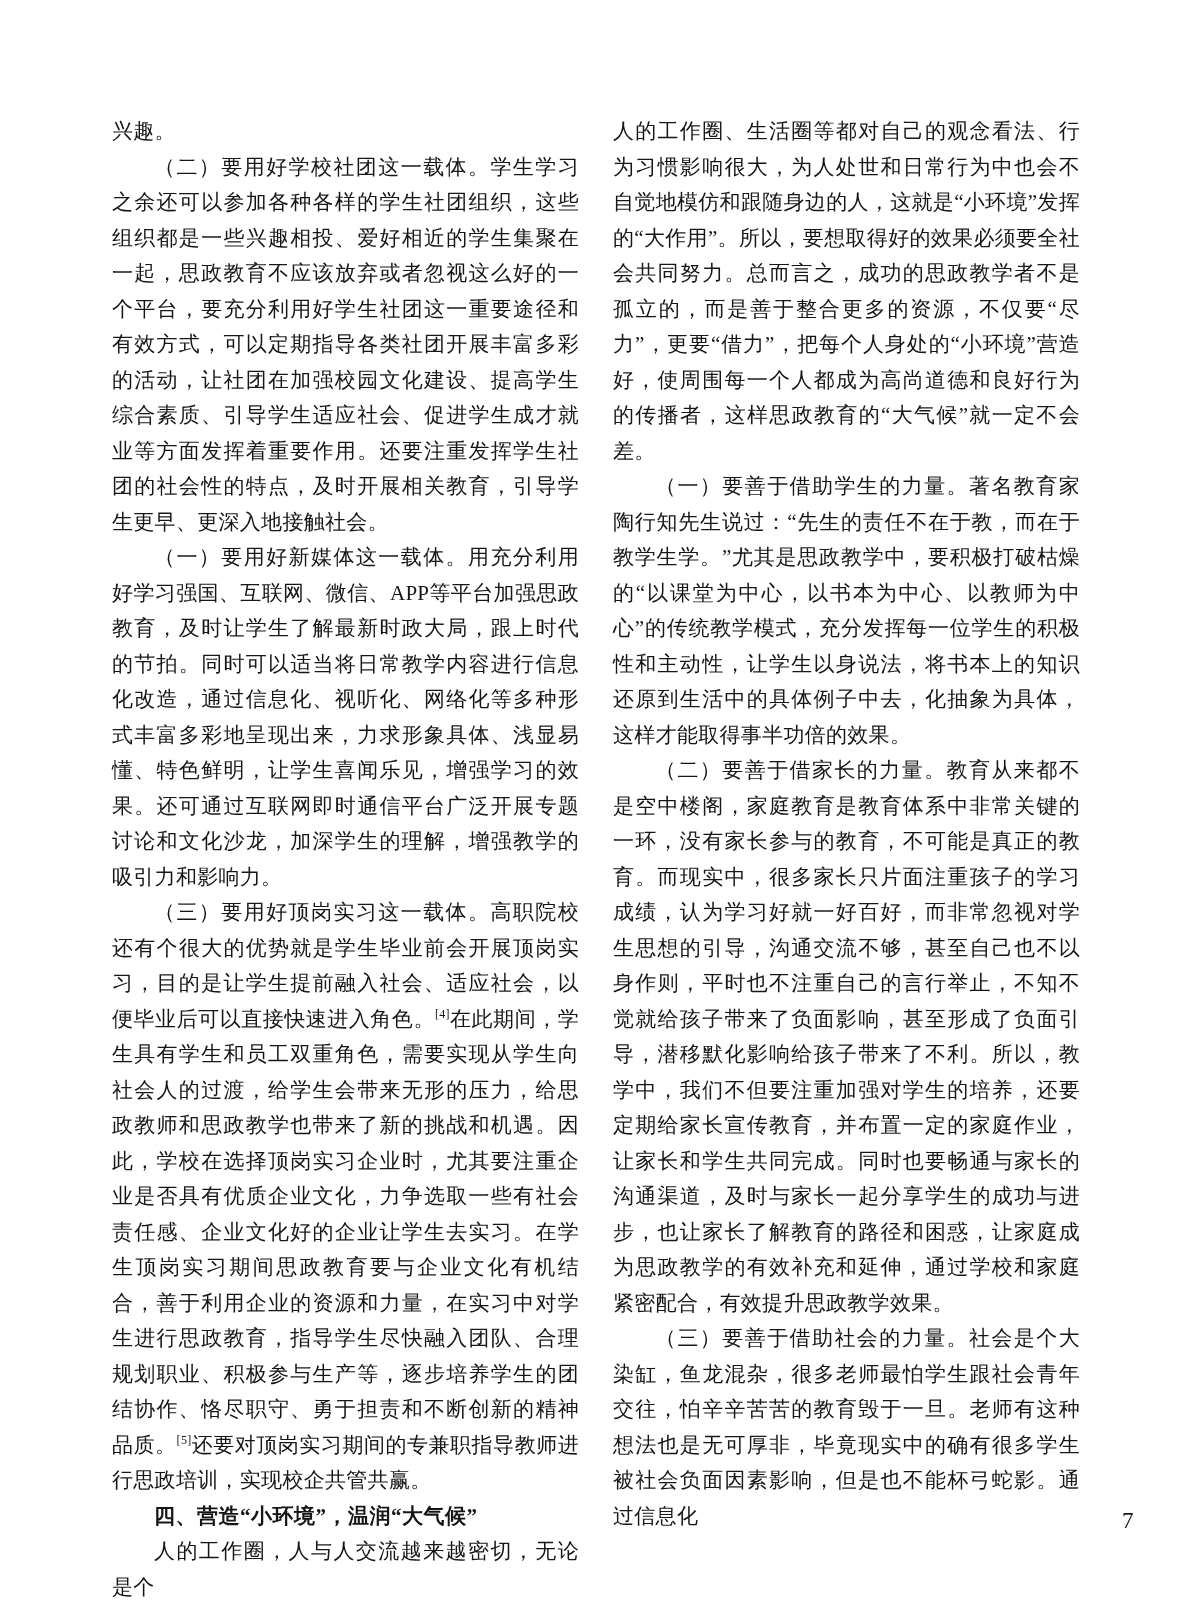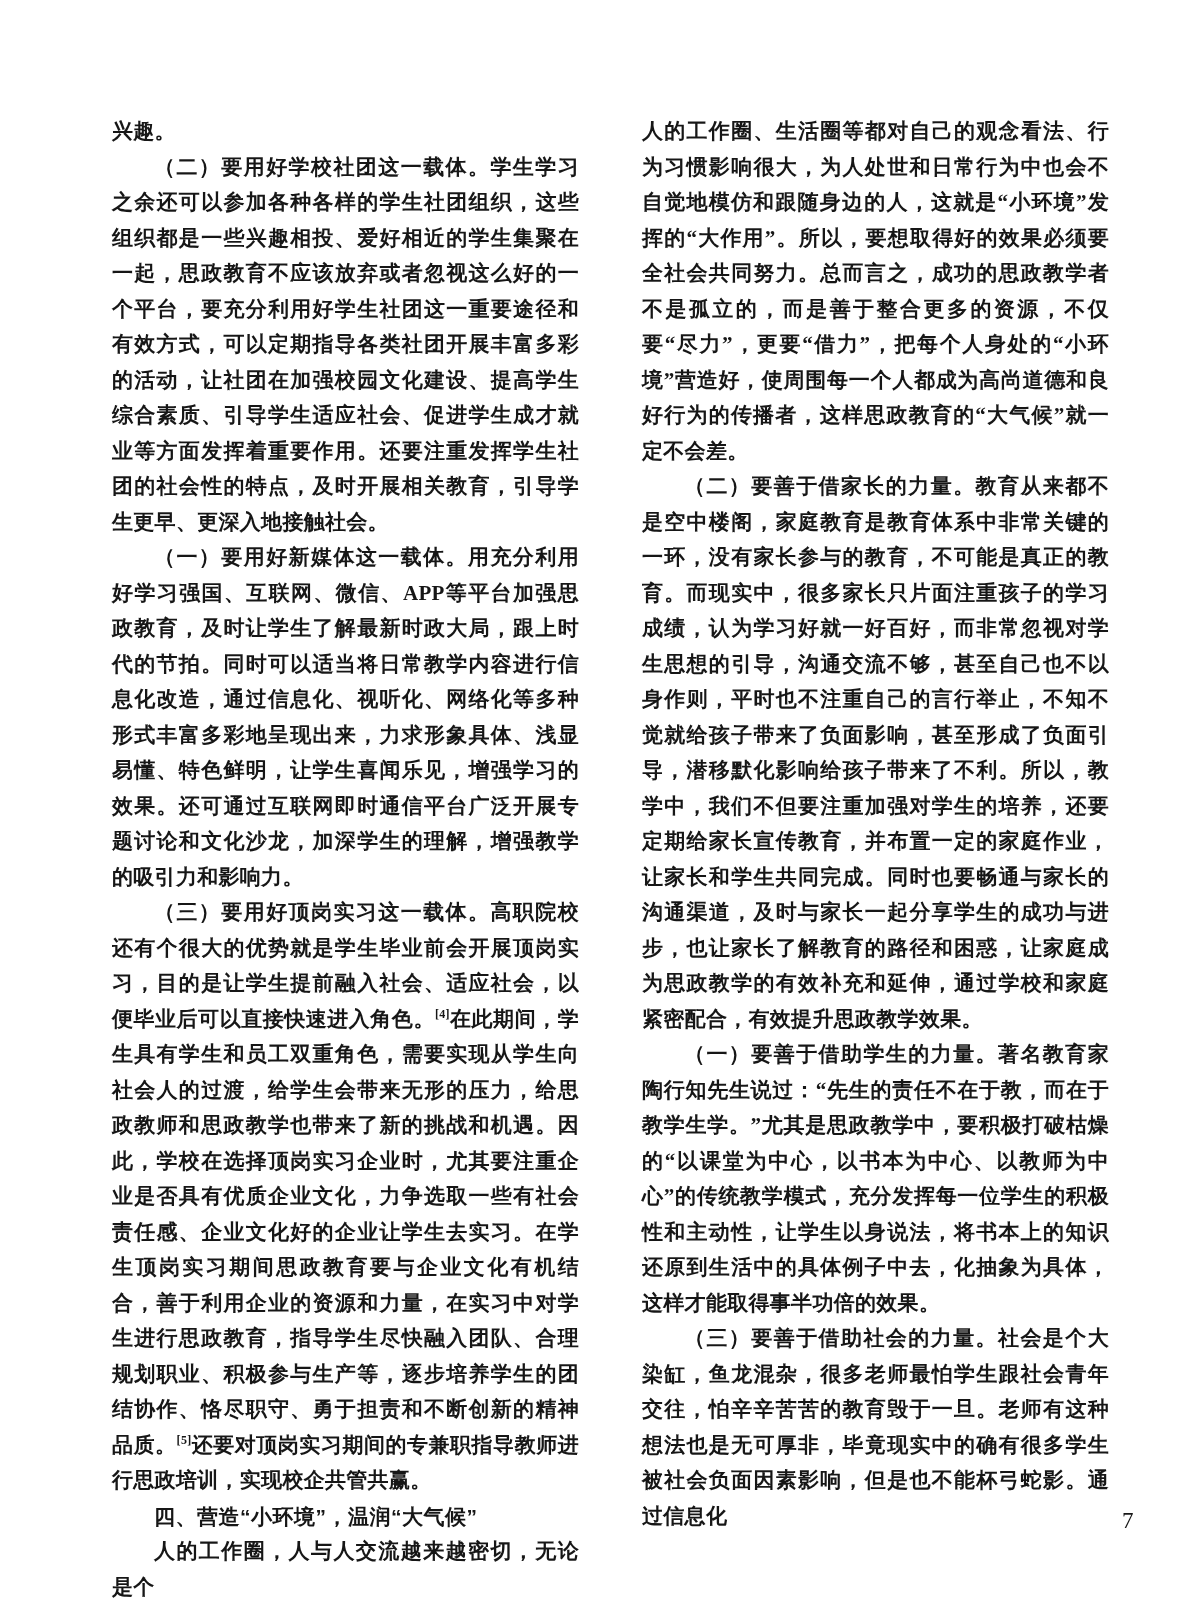--- a/index.html
+++ b/index.html
@@ -23,31 +23,30 @@
     top: 114px;
     width: 467px;
     font-family: "Liberation Serif", "DejaVu Serif", serif;
     font-size: 21px;
     line-height: 35.5px;
     text-align: justify;
     color: #161616;
     letter-spacing: 0.3px;
   }
   .column-left { left: 112px; }
-  .column-right { left: 642px; }
+  .column-right { left: 613px; }
   .para {
     margin: 0;
     padding: 0;
-    font-weight: bold;
   }
   .indent {
     text-indent: 42px;
   }
   .heading {
-    font-family: Liberation Sans, sans-serif;
+    font-family: Liberation Serif, serif;
     font-weight: 700;
     letter-spacing: 0.5px;
   }
   sup.ref {
     font-size: 12px;
     line-height: 0;
     vertical-align: super;
   }
   .page-number {
     position: absolute;
@@ -69,20 +68,20 @@
     <p class="para">兴趣。</p>
     <p class="para indent">（二）要用好学校社团这一载体。学生学习之余还可以参加各种各样的学生社团组织，这些组织都是一些兴趣相投、爱好相近的学生集聚在一起，思政教育不应该放弃或者忽视这么好的一个平台，要充分利用好学生社团这一重要途径和有效方式，可以定期指导各类社团开展丰富多彩的活动，让社团在加强校园文化建设、提高学生综合素质、引导学生适应社会、促进学生成才就业等方面发挥着重要作用。还要注重发挥学生社团的社会性的特点，及时开展相关教育，引导学生更早、更深入地接触社会。</p>
     <p class="para indent">（一）要用好新媒体这一载体。用充分利用好学习强国、互联网、微信、APP等平台加强思政教育，及时让学生了解最新时政大局，跟上时代的节拍。同时可以适当将日常教学内容进行信息化改造，通过信息化、视听化、网络化等多种形式丰富多彩地呈现出来，力求形象具体、浅显易懂、特色鲜明，让学生喜闻乐见，增强学习的效果。还可通过互联网即时通信平台广泛开展专题讨论和文化沙龙，加深学生的理解，增强教学的吸引力和影响力。</p>
     <p class="para indent"><span>（三）要用好顶岗实习这一载体。高职院校还有个很大的优势就是学生毕业前会开展顶岗实习，目的是让学生提前融入社会、适应社会，以便毕业后可以直接快速进入角色。</span><sup class="ref">[4]</sup><span>在此期间，学生具有学生和员工双重角色，需要实现从学生向社会人的过渡，给学生会带来无形的压力，给思政教师和思政教学也带来了新的挑战和机遇。因此，学校在选择顶岗实习企业时，尤其要注重企业是否具有优质企业文化，力争选取一些有社会责任感、企业文化好的企业让学生去实习。在学生顶岗实习期间思政教育要与企业文化有机结合，善于利用企业的资源和力量，在实习中对学生进行思政教育，指导学生尽快融入团队、合理规划职业、积极参与生产等，逐步培养学生的团结协作、恪尽职守、勇于担责和不断创新的精神品质。</span><sup class="ref">[5]</sup><span>还要对顶岗实习期间的专兼职指导教师进行思政培训，实现校企共管共赢。</span></p>
     <p class="para indent heading">四、营造“小环境”，温润“大气候”</p>
     <p class="para indent">人的工作圈，人与人交流越来越密切，无论是个</p>
   </div>
 
   <div class="column column-right">
     <p class="para">人的工作圈、生活圈等都对自己的观念看法、行为习惯影响很大，为人处世和日常行为中也会不自觉地模仿和跟随身边的人，这就是“小环境”发挥的“大作用”。所以，要想取得好的效果必须要全社会共同努力。总而言之，成功的思政教学者不是孤立的，而是善于整合更多的资源，不仅要“尽力”，更要“借力”，把每个人身处的“小环境”营造好，使周围每一个人都成为高尚道德和良好行为的传播者，这样思政教育的“大气候”就一定不会差。</p>
+    <p class="para indent">（一）要善于借助学生的力量。著名教育家陶行知先生说过：“先生的责任不在于教，而在于教学生学。”尤其是思政教学中，要积极打破枯燥的“以课堂为中心，以书本为中心、以教师为中心”的传统教学模式，充分发挥每一位学生的积极性和主动性，让学生以身说法，将书本上的知识还原到生活中的具体例子中去，化抽象为具体，这样才能取得事半功倍的效果。</p>
     <p class="para indent">（二）要善于借家长的力量。教育从来都不是空中楼阁，家庭教育是教育体系中非常关键的一环，没有家长参与的教育，不可能是真正的教育。而现实中，很多家长只片面注重孩子的学习成绩，认为学习好就一好百好，而非常忽视对学生思想的引导，沟通交流不够，甚至自己也不以身作则，平时也不注重自己的言行举止，不知不觉就给孩子带来了负面影响，甚至形成了负面引导，潜移默化影响给孩子带来了不利。所以，教学中，我们不但要注重加强对学生的培养，还要定期给家长宣传教育，并布置一定的家庭作业，让家长和学生共同完成。同时也要畅通与家长的沟通渠道，及时与家长一起分享学生的成功与进步，也让家长了解教育的路径和困惑，让家庭成为思政教学的有效补充和延伸，通过学校和家庭紧密配合，有效提升思政教学效果。</p>
-    <p class="para indent">（一）要善于借助学生的力量。著名教育家陶行知先生说过：“先生的责任不在于教，而在于教学生学。”尤其是思政教学中，要积极打破枯燥的“以课堂为中心，以书本为中心、以教师为中心”的传统教学模式，充分发挥每一位学生的积极性和主动性，让学生以身说法，将书本上的知识还原到生活中的具体例子中去，化抽象为具体，这样才能取得事半功倍的效果。</p>
     <p class="para indent">（三）要善于借助社会的力量。社会是个大染缸，鱼龙混杂，很多老师最怕学生跟社会青年交往，怕辛辛苦苦的教育毁于一旦。老师有这种想法也是无可厚非，毕竟现实中的确有很多学生被社会负面因素影响，但是也不能杯弓蛇影。通过信息化</p>
   </div>
 
   <div class="page-number">7</div>
 
 </div>
 
 </body></html>

